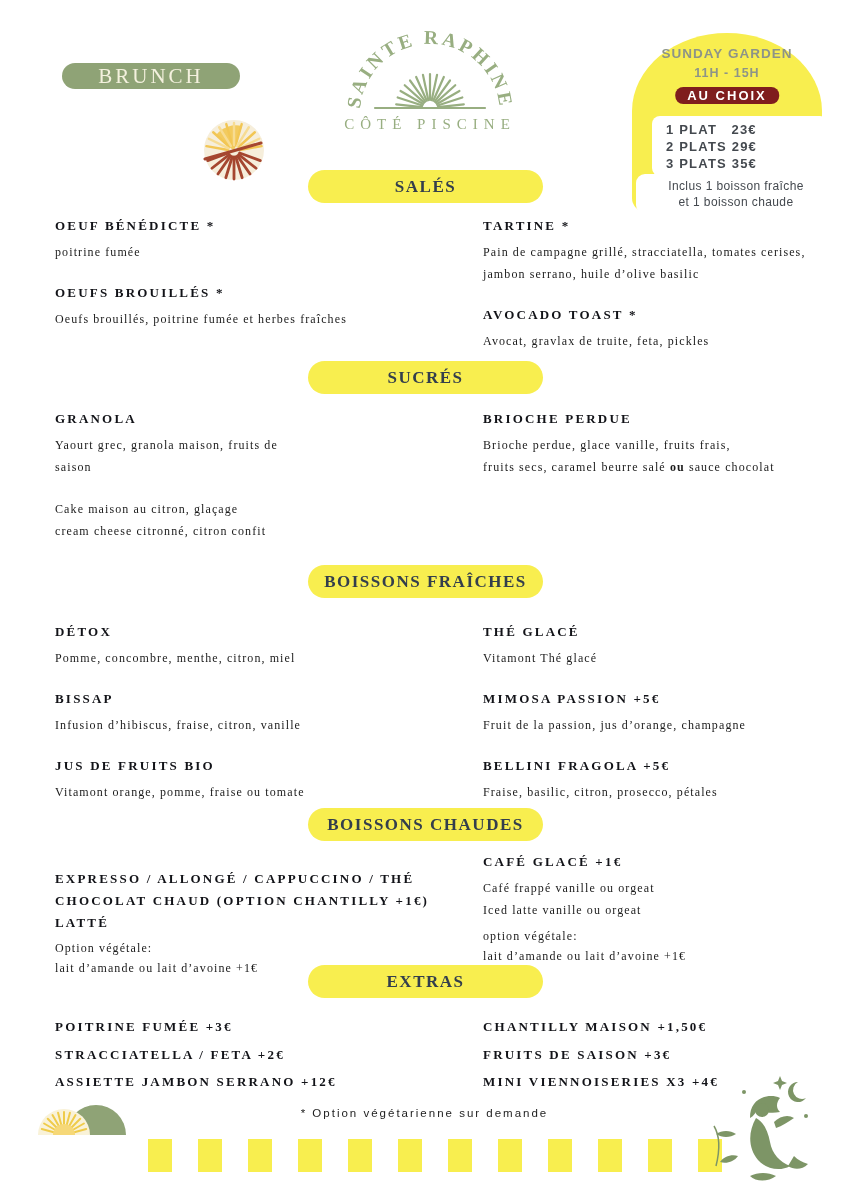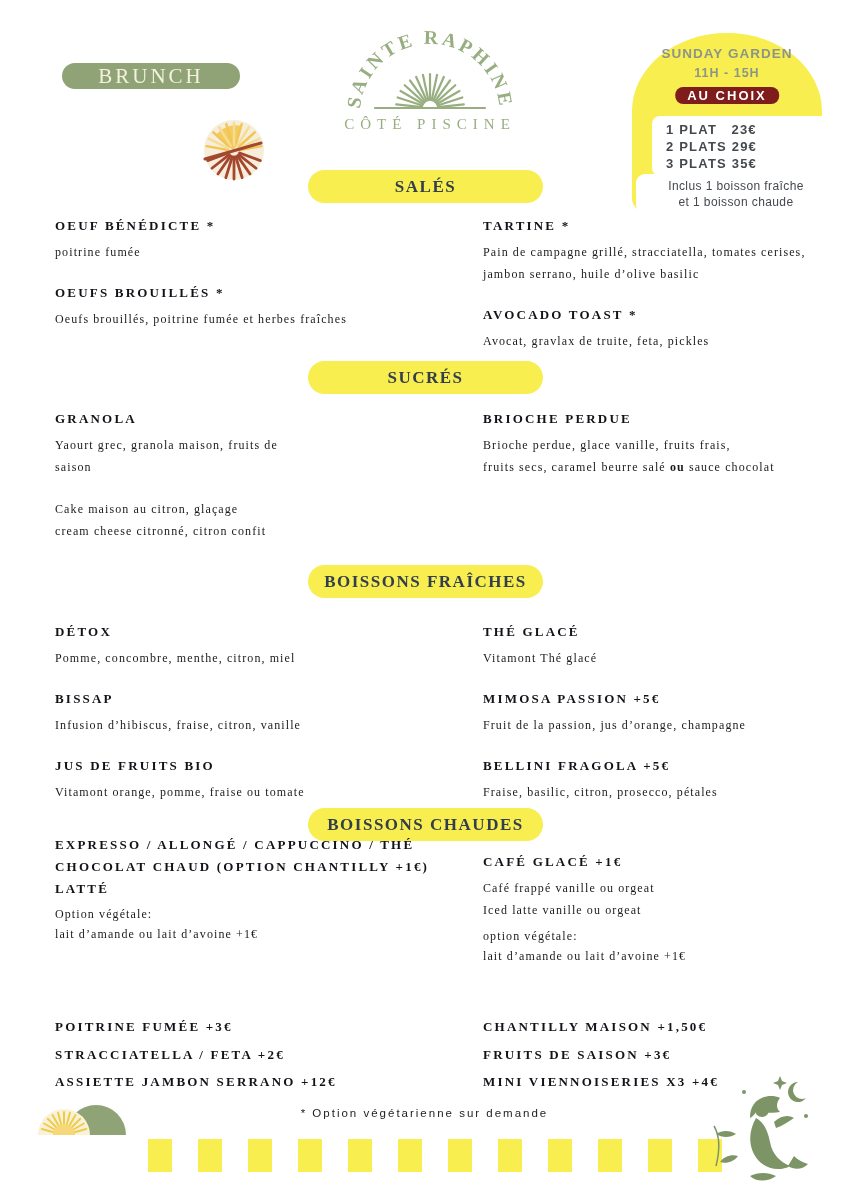--- a/index.html
+++ b/index.html
@@ -242,21 +242,21 @@
     <div class="item">
       <div class="ititle">BELLINI FRAGOLA +5€</div>
       <div class="idesc">
           <div>Fraise, basilic, citron, prosecco, pétales</div>
           <div>de fleurs</div>
         </div>
     </div>
   </div>
 
   <div class="pill" style="top:808px">BOISSONS CHAUDES</div>
-  <div class="colL" style="top:834px">
+  <div class="colL" style="top:868px">
     <div class="item">
       <div class="ititle">
           <div>EXPRESSO / ALLONGÉ / CAPPUCCINO / THÉ</div>
           <div>CHOCOLAT CHAUD (OPTION CHANTILLY +1€)</div>
           <div>LATTÉ</div>
         </div>
       <div class="idesc tight">
           <div>Option végétale:</div>
           <div>lait d’amande ou lait d’avoine +1€</div>
         </div>
@@ -269,20 +269,21 @@
           <div>Café frappé vanille ou orgeat</div>
           <div>Iced latte vanille ou orgeat</div>
         </div>
       <div class="idesc g2">
           <div>option végétale:</div>
           <div>lait d’amande ou lait d’avoine +1€</div>
         </div>
     </div>
   </div>
 
+  <div class="pill" style="top:965px">EXTRAS</div>
   <div class="colL" style="top:1013px">
     <div class="ititle xl">
         <div>POITRINE FUMÉE +3€</div>
         <div>STRACCIATELLA / FETA +2€</div>
         <div>ASSIETTE JAMBON SERRANO +12€</div>
       </div>
   </div>
   <div class="colR" style="top:1013px">
     <div class="ititle xl">
         <div>CHANTILLY MAISON +1,50€</div>

